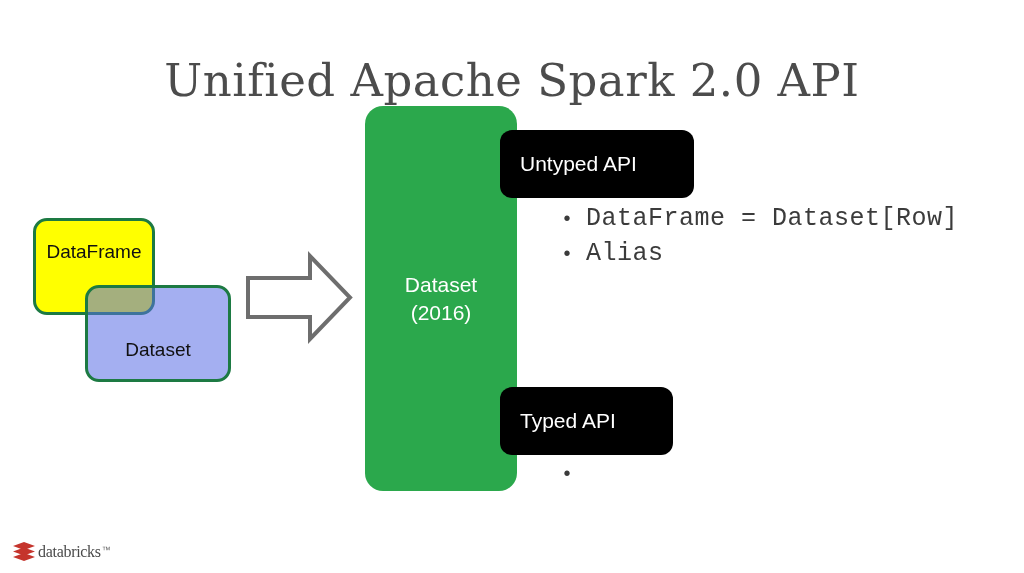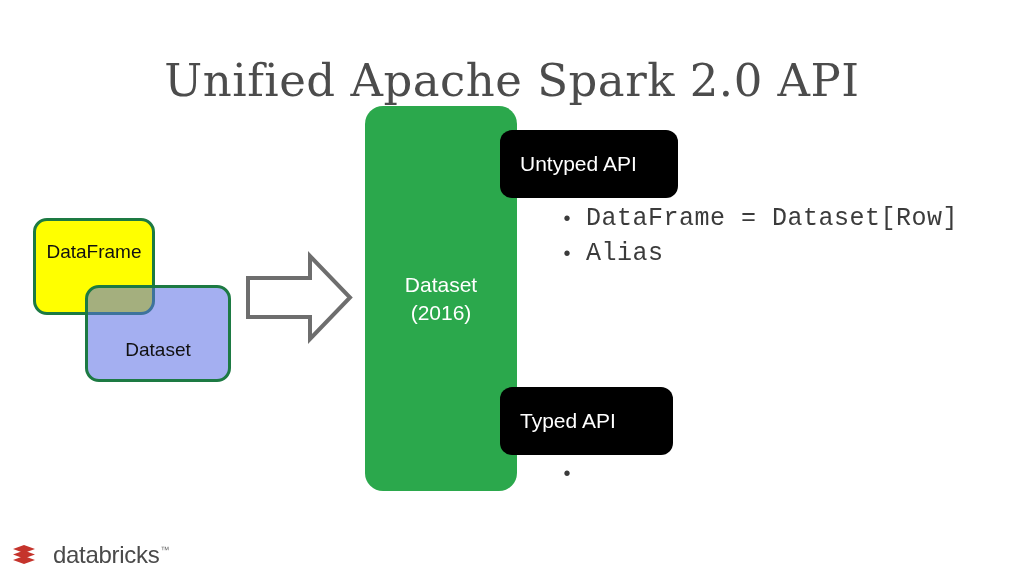--- a/index.html
+++ b/index.html
@@ -119,21 +119,21 @@
     align-items: center;
   }
   .api-pill-label {
     color: #ffffff;
     font-size: 21px;
     padding-left: 20px;
   }
   #untyped-api-pill {
     left: 500px;
     top: 130px;
-    width: 178px;
+    width: 194px;
     height: 68px;
   }
   #typed-api-pill {
     left: 500px;
     top: 387px;
     width: 173px;
     height: 68px;
   }
 
   
@@ -181,24 +181,24 @@
     top: 541px;
     display: flex;
     align-items: center;
   }
   #databricks-mark {
     width: 24px;
     height: 22px;
     flex: 0 0 24px;
   }
   #databricks-wordmark {
-    font-family: Liberation Sans, sans-serif;
-    font-size: 24px;
+    font-family: Liberation Serif, serif;
+    font-size: 16px;
     color: #4a4a4a;
-    margin-left: 17px;
+    margin-left: 2px;
     letter-spacing: -0.3px;
   }
   #databricks-tm {
     font-family: "Liberation Sans", sans-serif;
     font-size: 9px;
     color: #6a6a6a;
     align-self: flex-start;
     margin-top: 4px;
     margin-left: 1px;
   }

